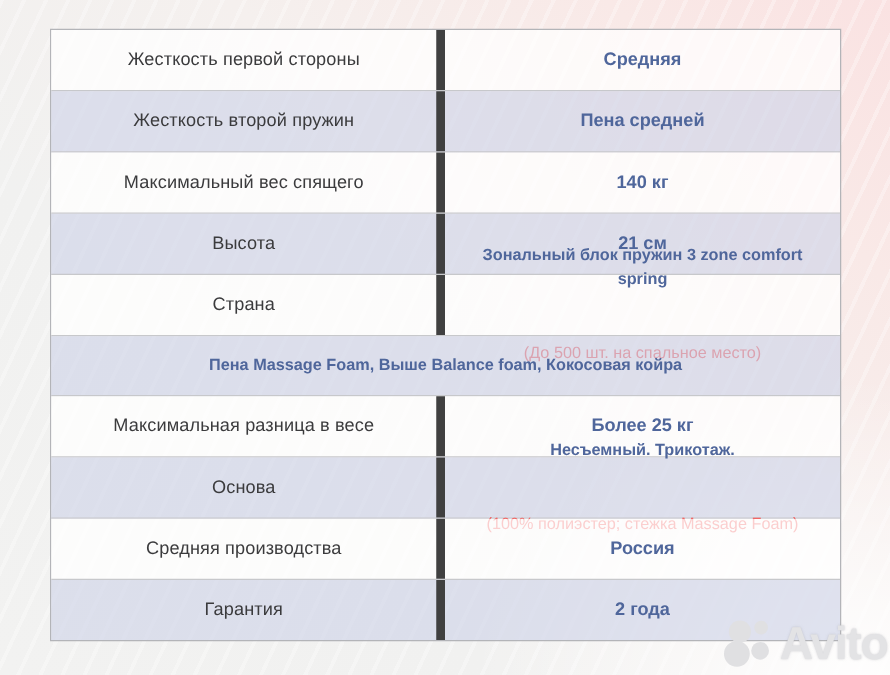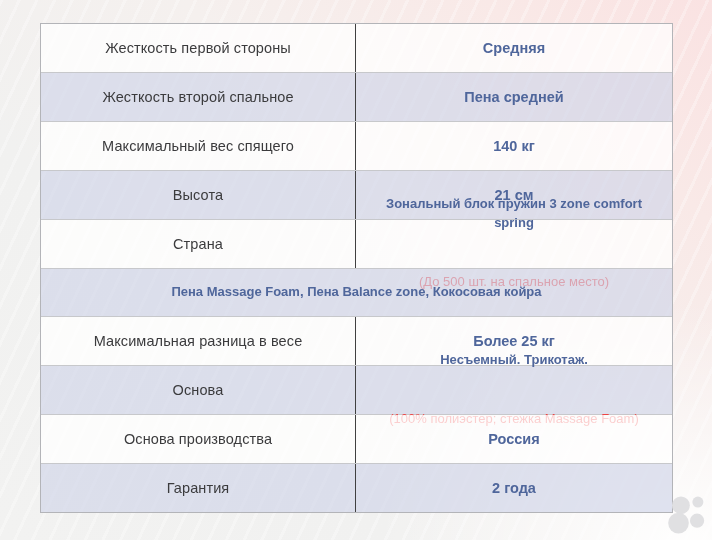--- a/index.html
+++ b/index.html
@@ -36,21 +36,21 @@
   .cell {
     display:flex;
     flex-direction:column;
     align-items:center;
     justify-content:center;
     text-align:center;
     padding:3px 10px;
   }
   .cell-label {
     width:315px;
-    border-right:1px solid #404040;
+    border-right:7px solid #404040;
     color:#3b3b3d;
     font-size:14.5px;
     letter-spacing:0.1px;
   }
   .cell-value {
     flex:1;
     color:#4f669b;
     font-weight:700;
     font-size:14.5px;
   }
@@ -83,21 +83,21 @@
 <body>
 
 <div class="spec-table">
 
   <div class="row">
     <div class="cell cell-label">Жесткость первой стороны</div>
     <div class="cell cell-value">Средняя</div>
   </div>
 
   <div class="row">
-    <div class="cell cell-label">Жесткость второй спальное</div>
+    <div class="cell cell-label">Жесткость второй пружин</div>
     <div class="cell cell-value">Пена средней</div>
   </div>
 
   <div class="row">
     <div class="cell cell-label">Максимальный вес спящего</div>
     <div class="cell cell-value">140 кг</div>
   </div>
 
   <div class="row">
     <div class="cell cell-label">Высота</div>
@@ -106,50 +106,51 @@
 
   <div class="row multi">
     <div class="cell cell-label">Страна</div>
     <div class="cell cell-value">
       <span>Зональный блок пружин 3 zone comfort spring</span>
       <span class="value-note">(До 500 шт. на спальное место)</span>
     </div>
   </div>
 
   <div class="row multi">
-    <div class="cell cell-value">Пена Massage Foam,  Пена Balance zone, Кокосовая койра</div>
+    <div class="cell cell-value">Пена Massage Foam,  Выше Balance foam, Кокосовая койра</div>
   </div>
 
   <div class="row">
     <div class="cell cell-label">Максимальная разница в весе</div>
     <div class="cell cell-value">Более 25 кг</div>
   </div>
 
   <div class="row multi">
     <div class="cell cell-label">Основа</div>
     <div class="cell cell-value">
       <span>Несъемный. Трикотаж.</span>
       <span class="value-note">(100% полиэстер; стежка Massage Foam)</span>
     </div>
   </div>
 
   <div class="row">
-    <div class="cell cell-label">Основа производства</div>
+    <div class="cell cell-label">Средняя производства</div>
     <div class="cell cell-value">Россия</div>
   </div>
 
   <div class="row">
     <div class="cell cell-label">Гарантия</div>
     <div class="cell cell-value">2 года</div>
   </div>
 
 </div>
 
 <div class="watermark">
   <span>
     <svg width="42" height="42" viewBox="0 0 26 26">
       <circle cx="8" cy="7" r="5.5" fill="#e0e0e2"></circle>
       <circle cx="18.5" cy="5" r="3.4" fill="#e0e0e2"></circle>
       <circle cx="6.5" cy="18" r="6.4" fill="#e0e0e2"></circle>
       <circle cx="18" cy="16.5" r="4.4" fill="#e0e0e2"></circle>
     </svg>
   </span>
+  <span class="watermark-text">Avito</span>
 </div>
 
 </body></html>

